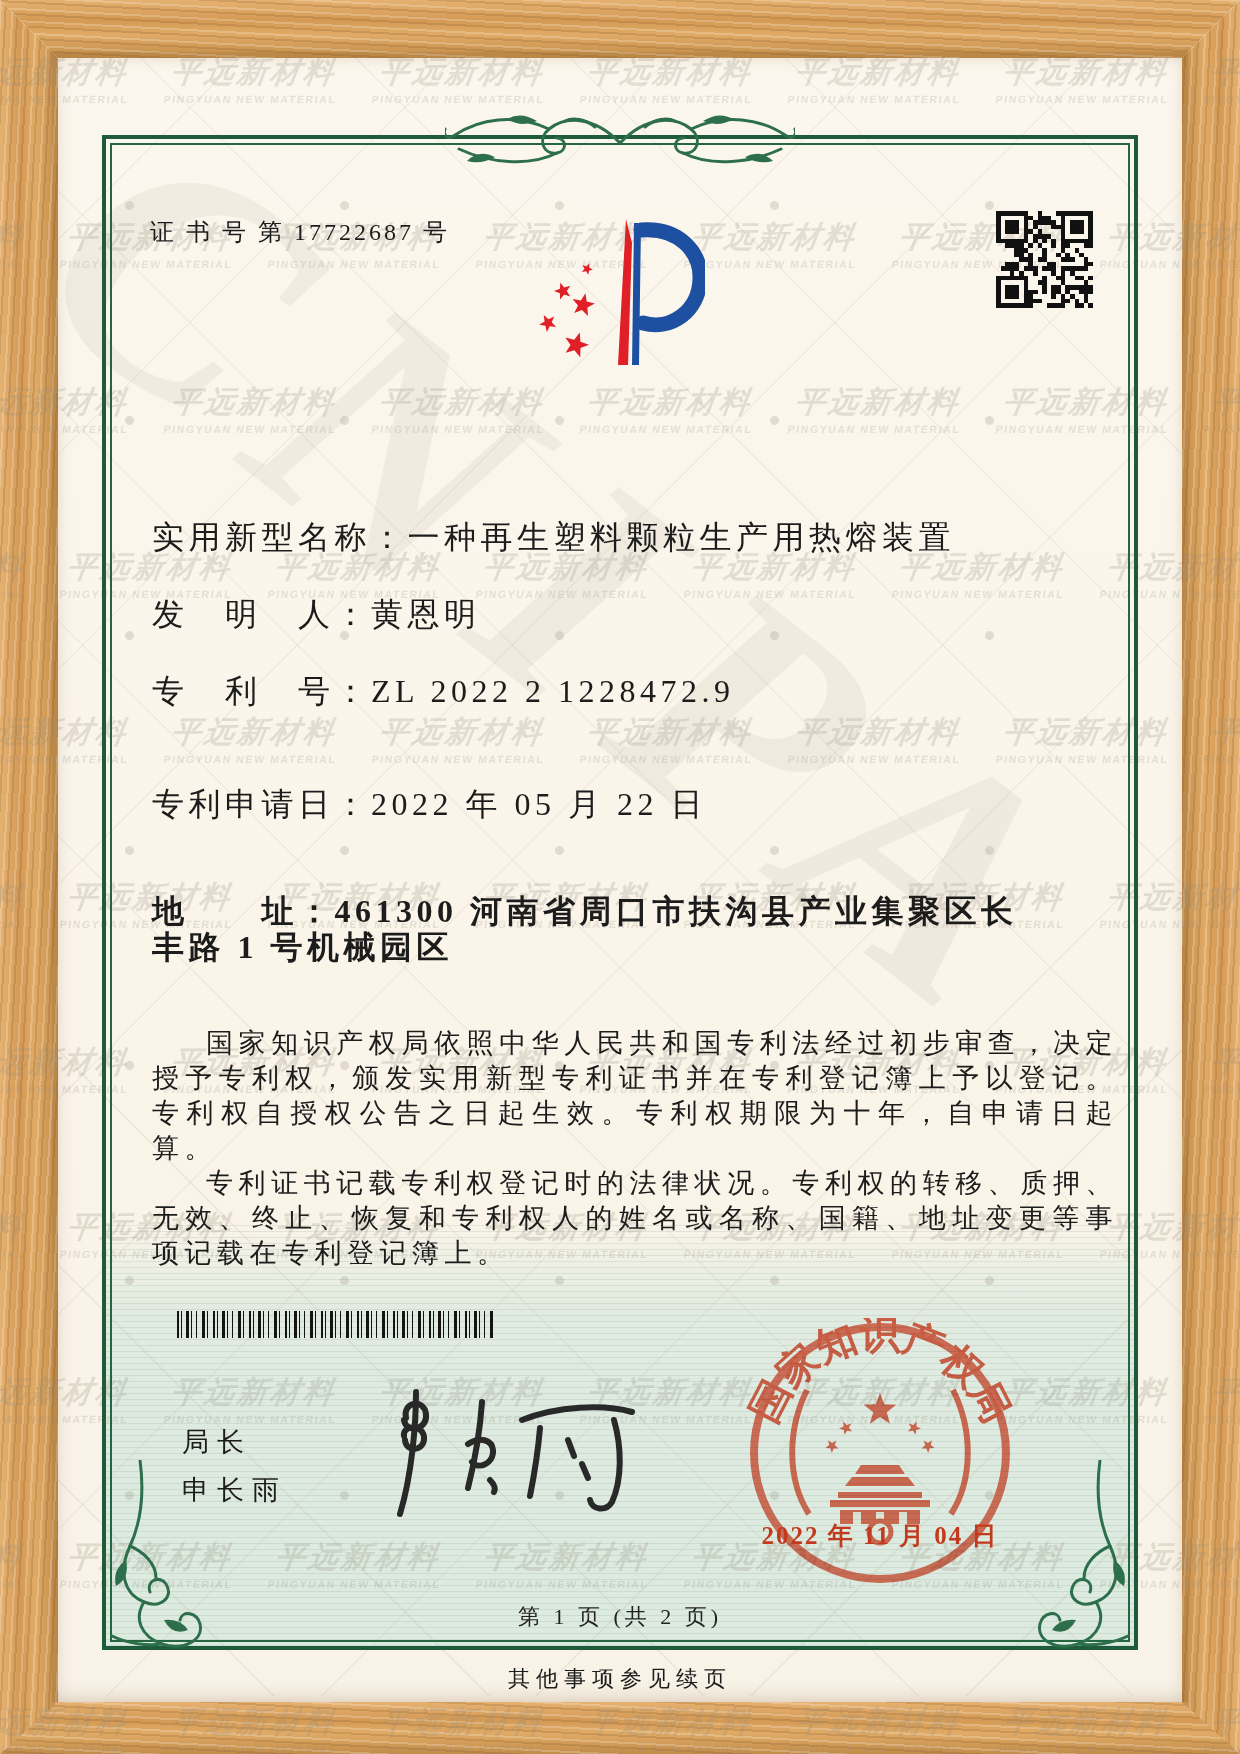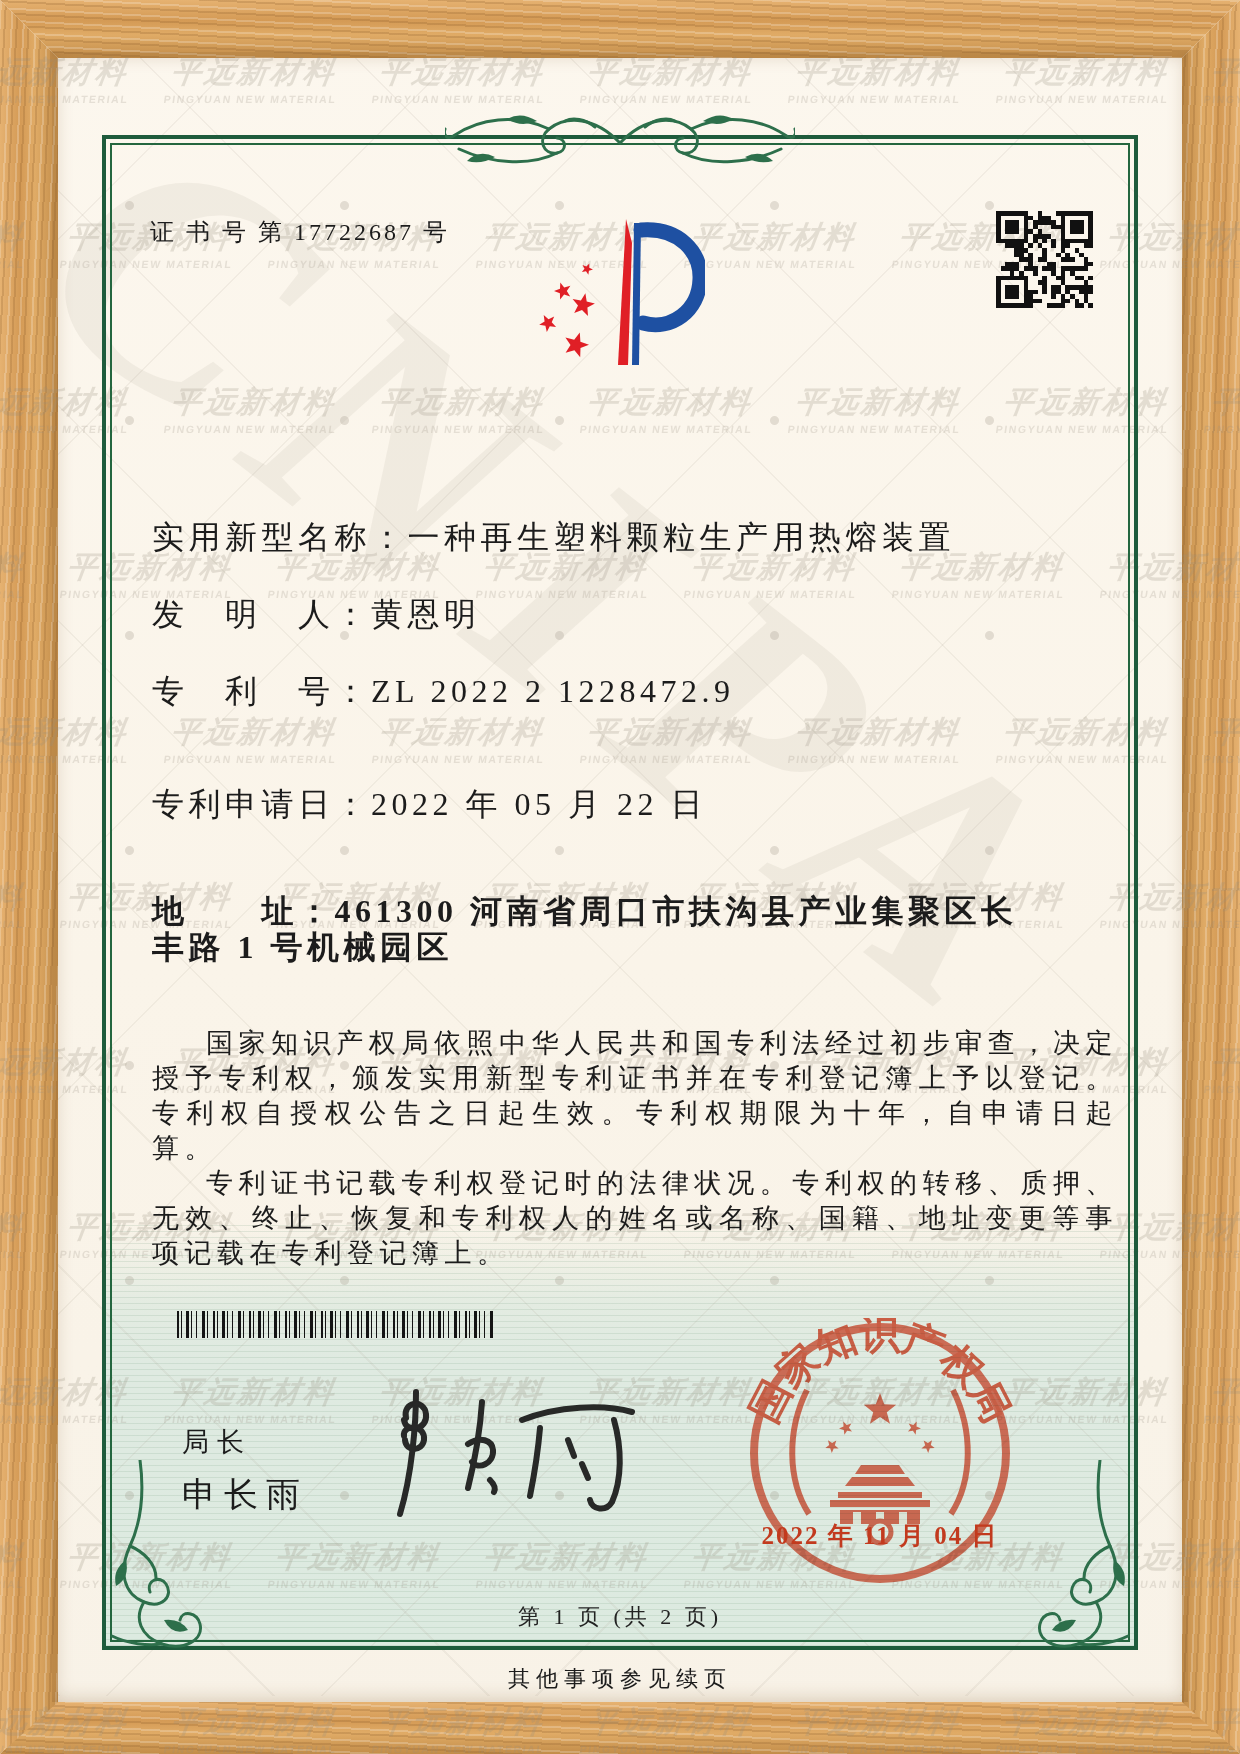--- a/index.html
+++ b/index.html
@@ -59,21 +59,21 @@
   #grant2{position:absolute;left:473px;top:0;white-space:nowrap;}
   .paras{left:152px;top:1026px;width:966px;}
   .paras p{margin:0;font-size:27px;letter-spacing:5.5px;line-height:35px;text-align:justify;text-indent:2em;color:#1c1c1c;}
   #barcode{position:absolute;z-index:10;left:177px;top:1311px;width:318px;height:27px;
       background-image:repeating-linear-gradient(90deg,
         #141414 0 2px,transparent 2px 4px,#141414 4px 5px,transparent 5px 9px,
         #141414 9px 12px,transparent 12px 14px,#141414 14px 15px,transparent 15px 19px,
         #141414 19px 20px,transparent 20px 25px,#141414 25px 28px,transparent 28px 30px,
         #141414 30px 31px,transparent 31px 36px);}
   #signer-title{left:182px;top:1424px;font-size:27px;letter-spacing:8px;}
-  #signer-name{left:182px;top:1472px;font-size:34px;letter-spacing:8px;}
+  #signer-name{left:182px;top:1472px;font-size:27px;letter-spacing:8px;}
   #sig{position:absolute;z-index:11;left:372px;top:1384px;}
   #seal{position:absolute;z-index:12;left:745px;top:1318px;mix-blend-mode:multiply;opacity:.93;}
   #seal-date{left:745px;top:1519px;width:270px;text-align:center;z-index:13;
       font-size:25px;letter-spacing:2px;color:#c23a1e;font-weight:bold;}
   #page-info{left:102px;top:1602px;width:1036px;text-align:center;font-size:22px;letter-spacing:4px;color:#222;}
   #footer-note{left:0;top:1664px;width:1240px;text-align:center;font-size:22px;letter-spacing:6px;color:#1c1c1c;}
   #logo{position:absolute;z-index:10;left:535px;top:213px;}
   #qr{position:absolute;z-index:10;left:996px;top:211px;width:97px;height:97px;}
 </style>
 </head>

